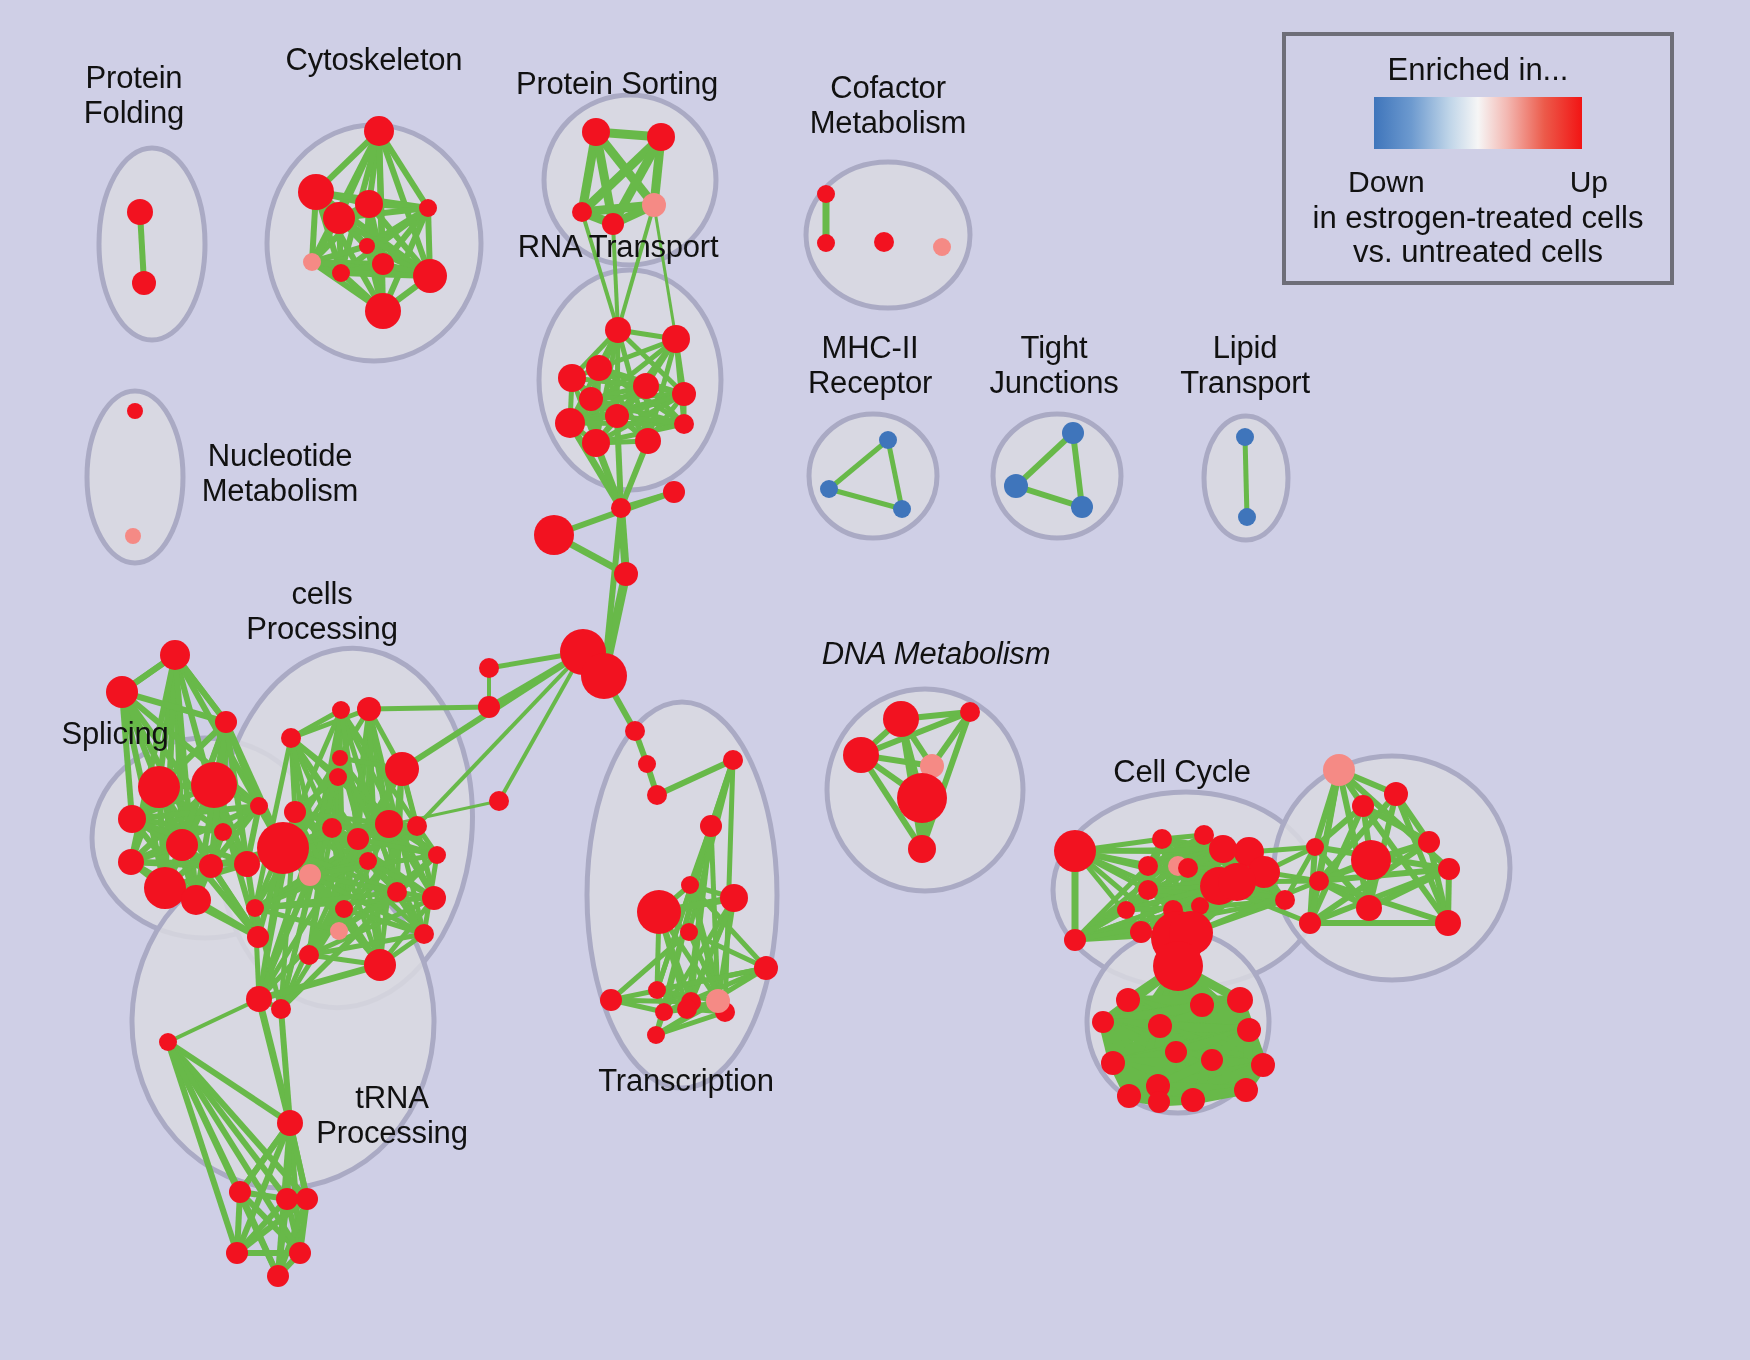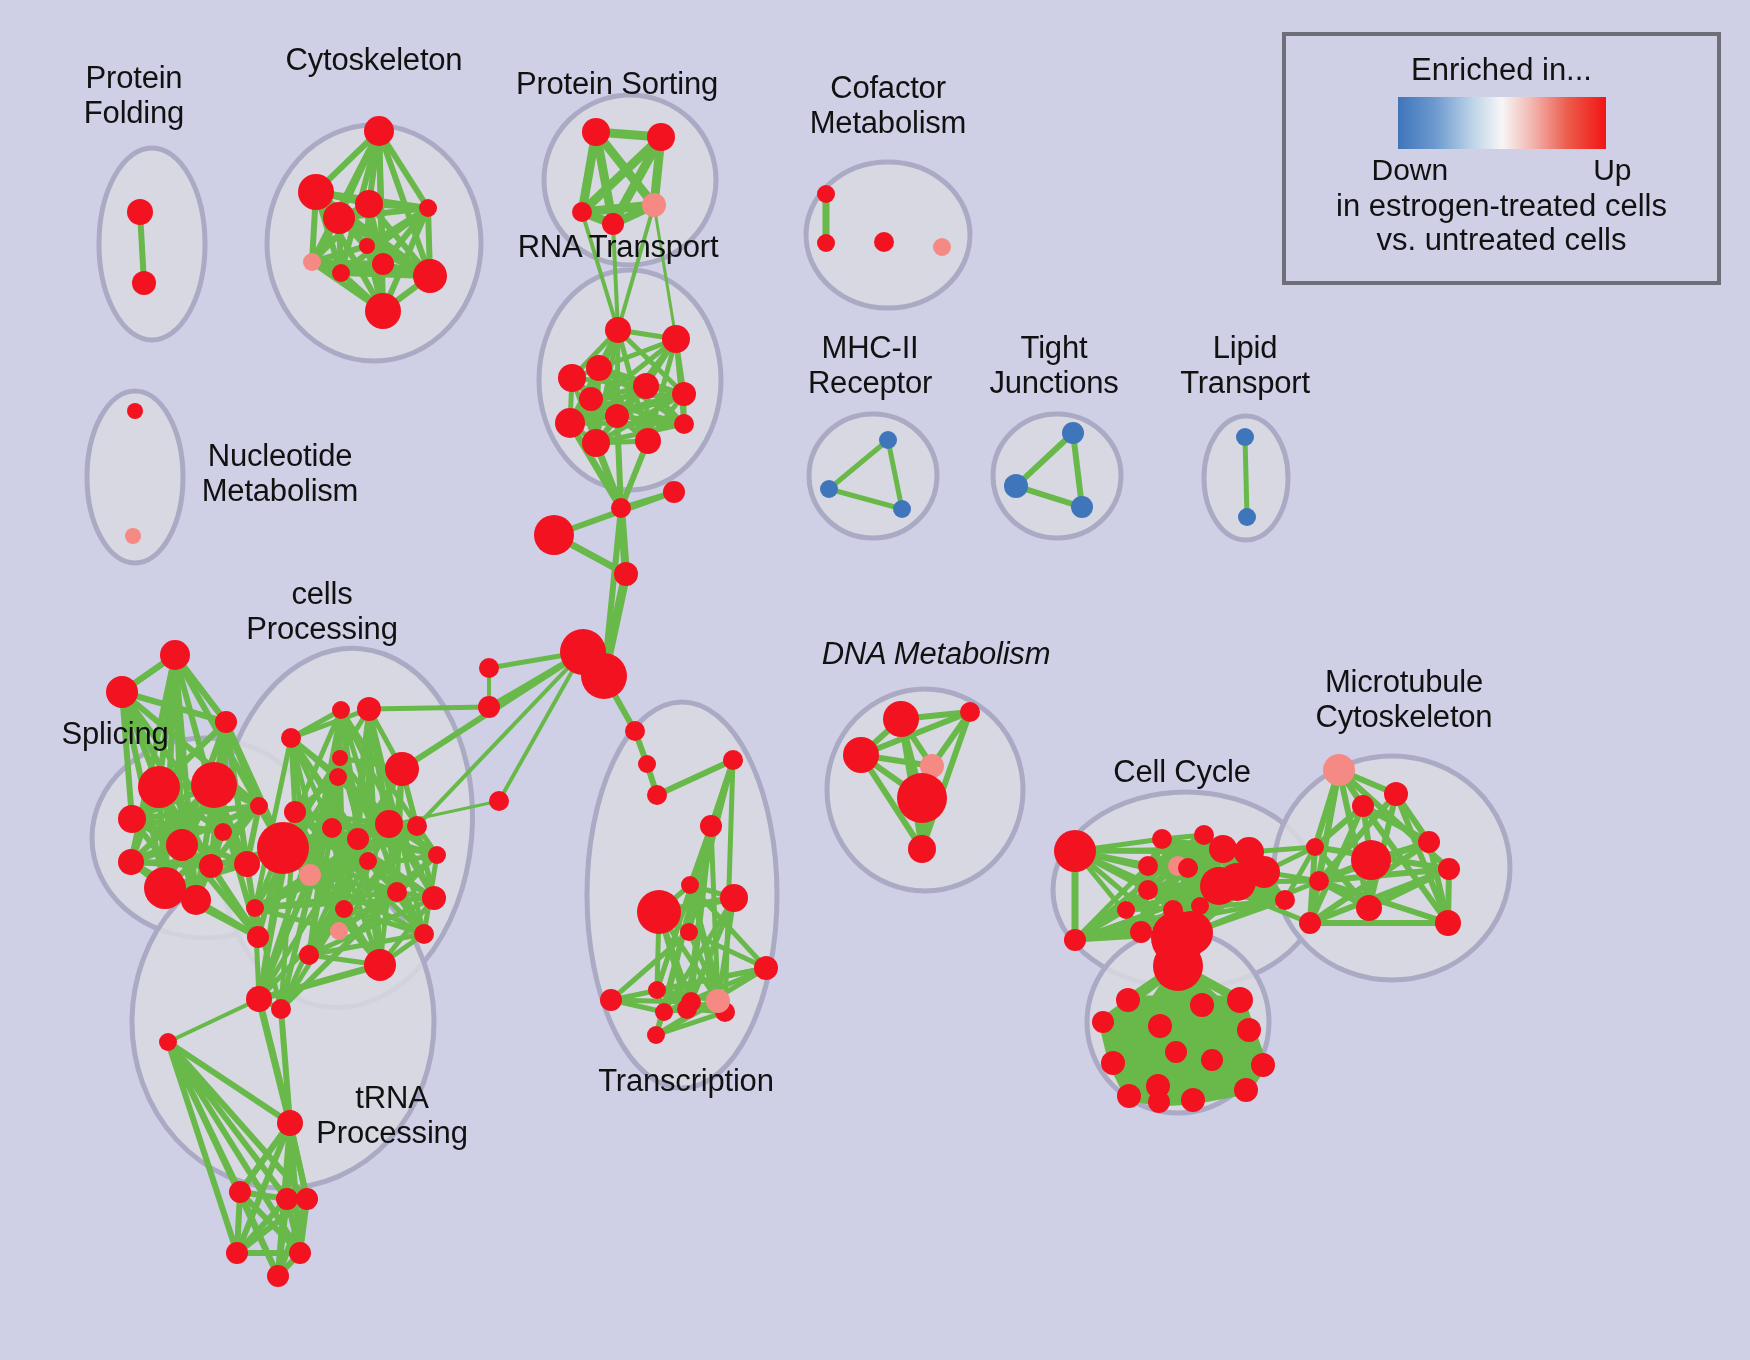--- a/index.html
+++ b/index.html
@@ -2,27 +2,27 @@
 <html><head>
 <meta charset="utf-8">
 <style>
   html,body{margin:0;padding:0;background:#fff;}
   body{font-family:"Liberation Sans",sans-serif;}
   #stage{position:relative;width:1750px;height:1360px;overflow:hidden;background:#cfcfe6;}
   #net{position:absolute;left:0;top:0;width:1750px;height:1360px;}
   .cl-label{position:absolute;color:#111;font-family:"Liberation Sans",sans-serif;
             font-size:31px;line-height:35px;white-space:pre-line;text-align:center;
             transform:translate(-50%,0);letter-spacing:-0.2px;}
-  #legend{position:absolute;left:1282px;top:32px;width:439px;height:253px;
+  #legend{position:absolute;left:1282px;top:32px;width:392px;height:253px;
           background:#cfcfe6;border:4px solid #6e6e78;box-sizing:border-box;
           display:flex;flex-direction:column;align-items:center;}
   #legend .lg-title{font-size:31px;color:#111;margin-top:16px;}
   #lg-bar{width:208px;height:52px;margin-top:9px;
           background:linear-gradient(to right,#3f75bb 0%,#6d9acf 18%,#bed4e8 36%,#f6f6f6 50%,#f3b8b2 64%,#ec5a4a 82%,#f21414 100%);}
-  #lg-ends{width:260px;display:flex;justify-content:space-between;margin-top:4px;font-size:30px;color:#111;}
+  #lg-ends{width:260px;display:flex;justify-content:space-between;margin-top:16px;font-size:30px;color:#111;}
   #legend .lg-sub{font-size:31px;color:#111;line-height:30px;text-align:center;margin-top:4px;}
 </style>
 </head>
 <body>
 
 <div id="stage">
   <svg id="net" viewBox="0 0 1750 1360">
       <g>
         <ellipse cx="152" cy="244" rx="53" ry="96" fill="#d9d9e0" fill-opacity="0.85" stroke="#aaaac4" stroke-width="5"></ellipse>
         <ellipse cx="374" cy="243" rx="107" ry="118" fill="#d9d9e0" fill-opacity="0.85" stroke="#aaaac4" stroke-width="5"></ellipse>
@@ -948,15 +948,13 @@
     <div class="cl-label" style="left: 1245px; top: 330px;">Lipid
 Transport</div>
     <div class="cl-label" style="left: 115px; top: 716px;">Splicing</div>
     <div class="cl-label" style="left: 322px; top: 576px;">cells
 Processing</div>
     <div class="cl-label" style="left: 392px; top: 1080px;">tRNA
 Processing</div>
     <div class="cl-label" style="left: 665px; top: 1063px; margin-left: 21px;">Transcription</div>
     <div class="cl-label" style="left: 936px; top: 636px; font-style: italic;">DNA Metabolism</div>
     <div class="cl-label" style="left: 1182px; top: 754px;">Cell Cycle</div>
-    <div class="cl-label" style="left: 1404px; top: 664px;">Microtubule
-Cytoskeleton</div>
   </div>
 
 </body></html>

